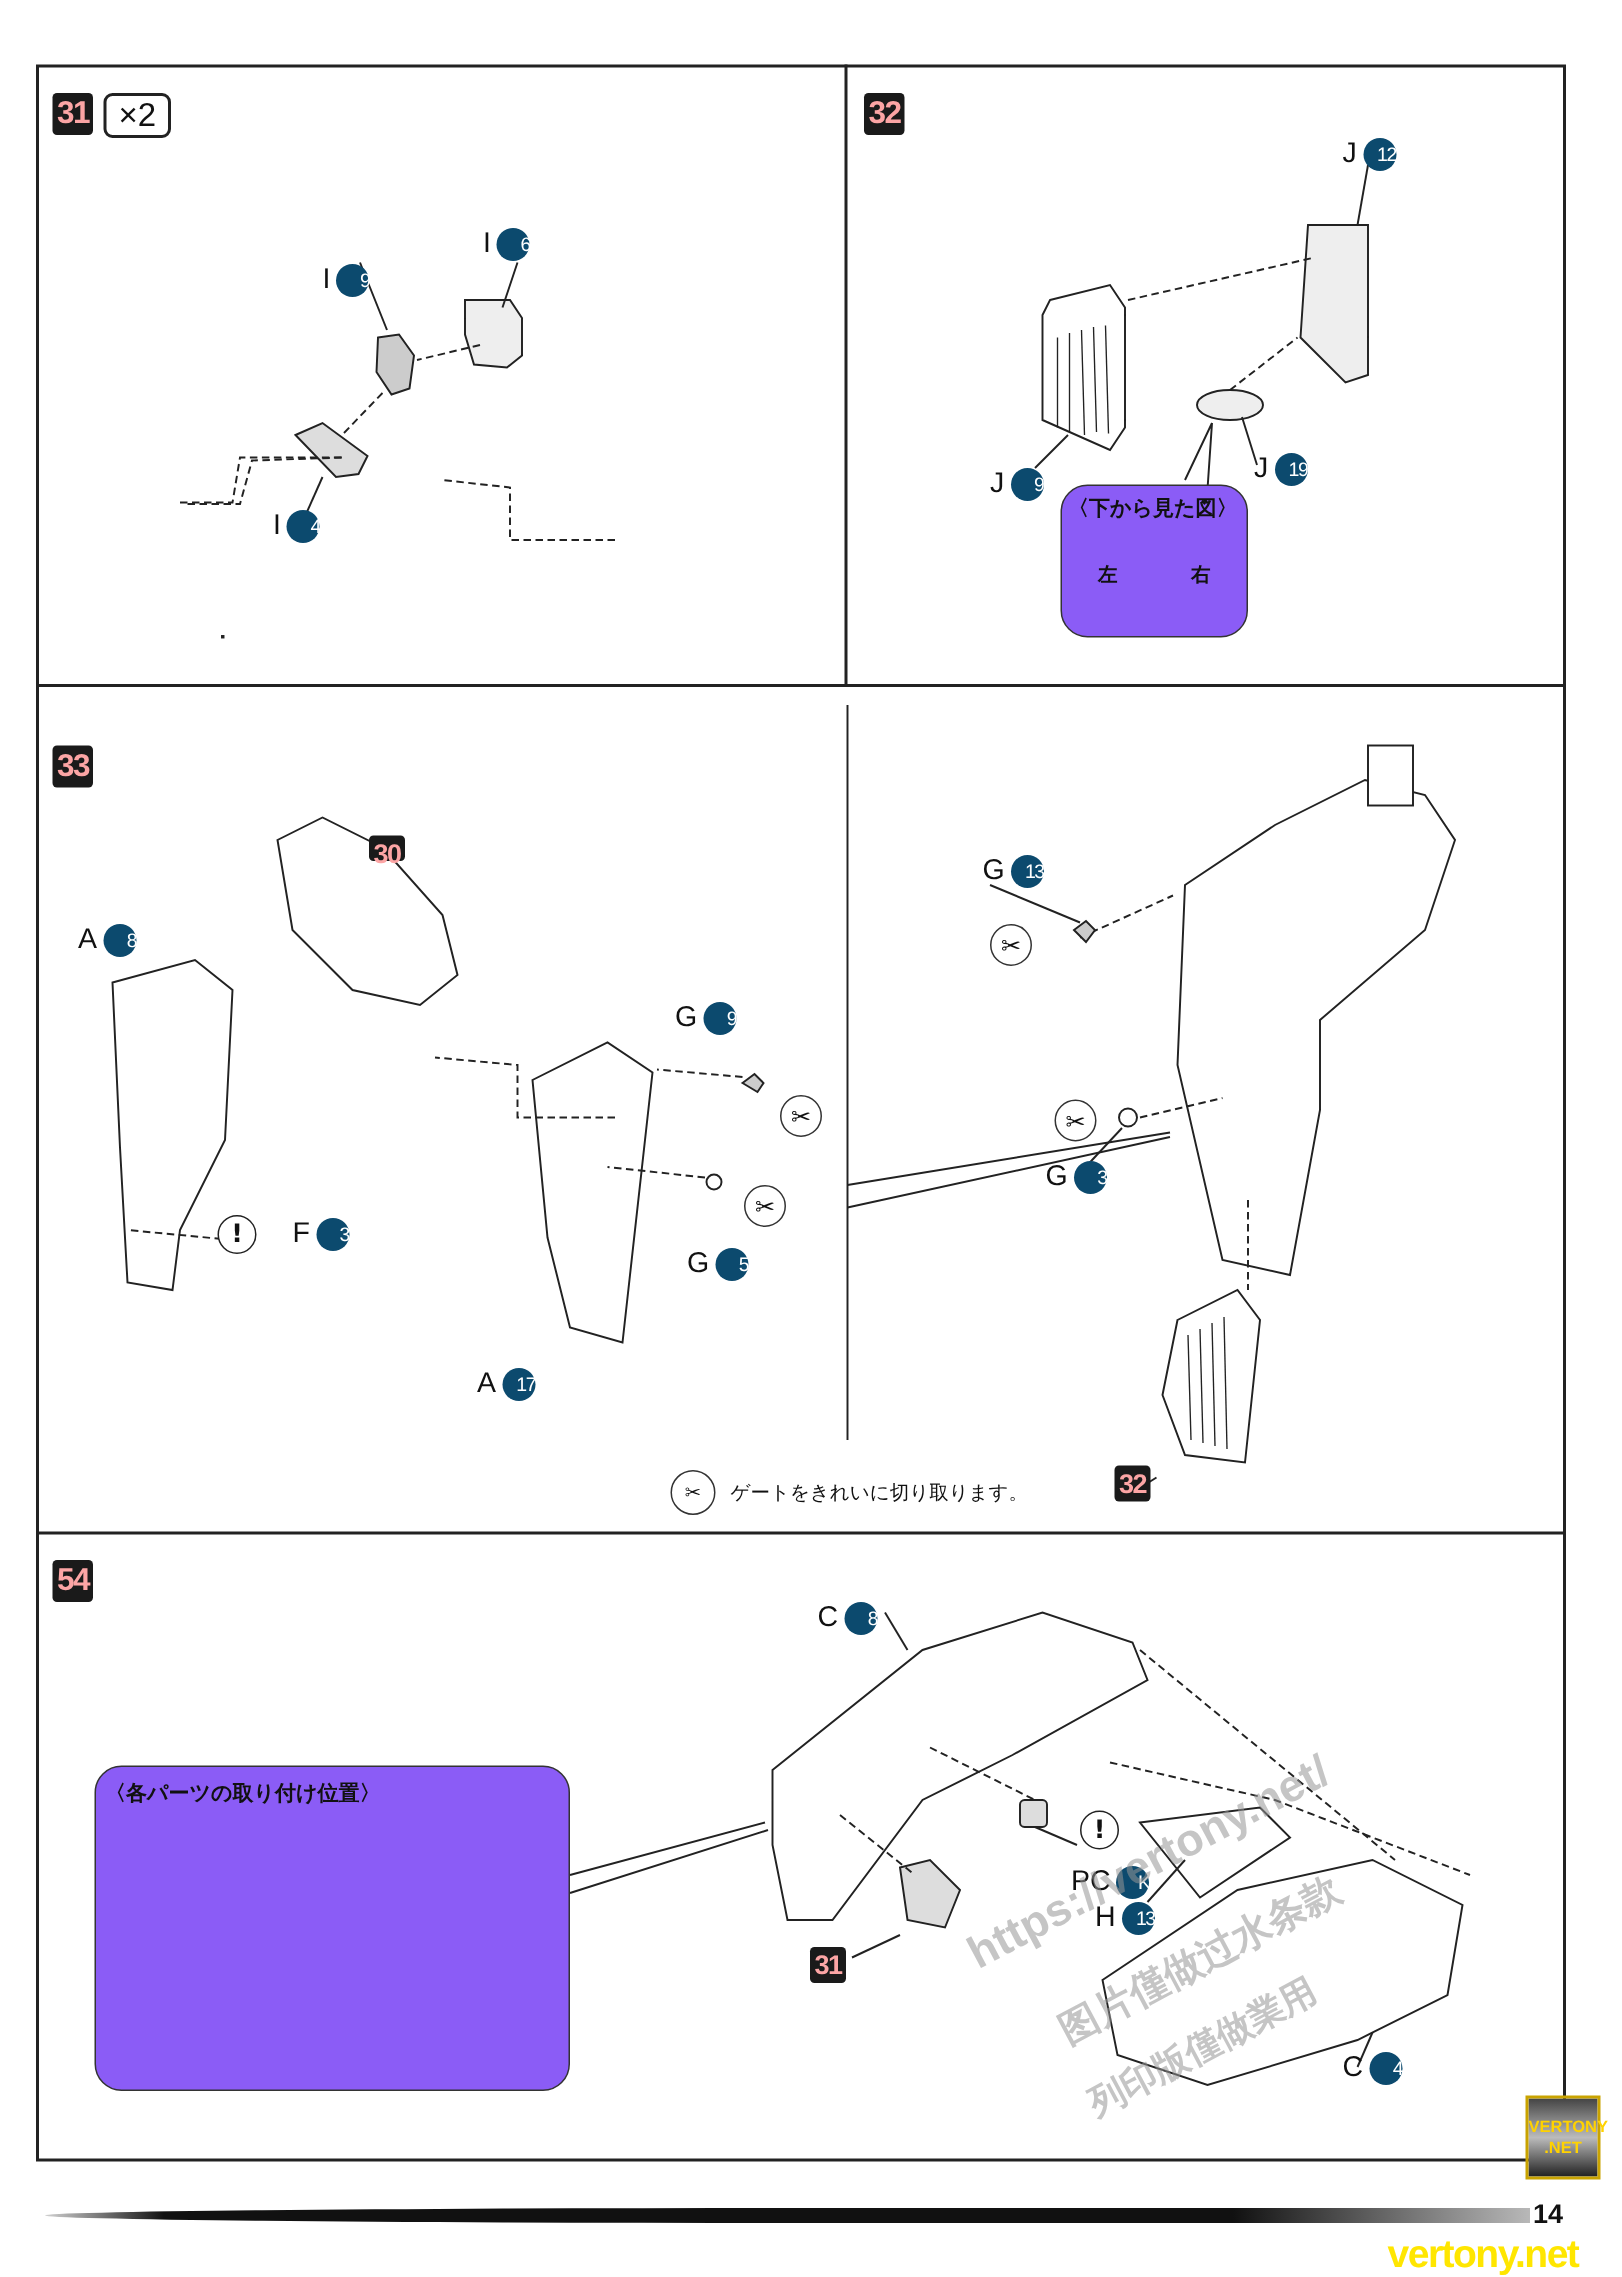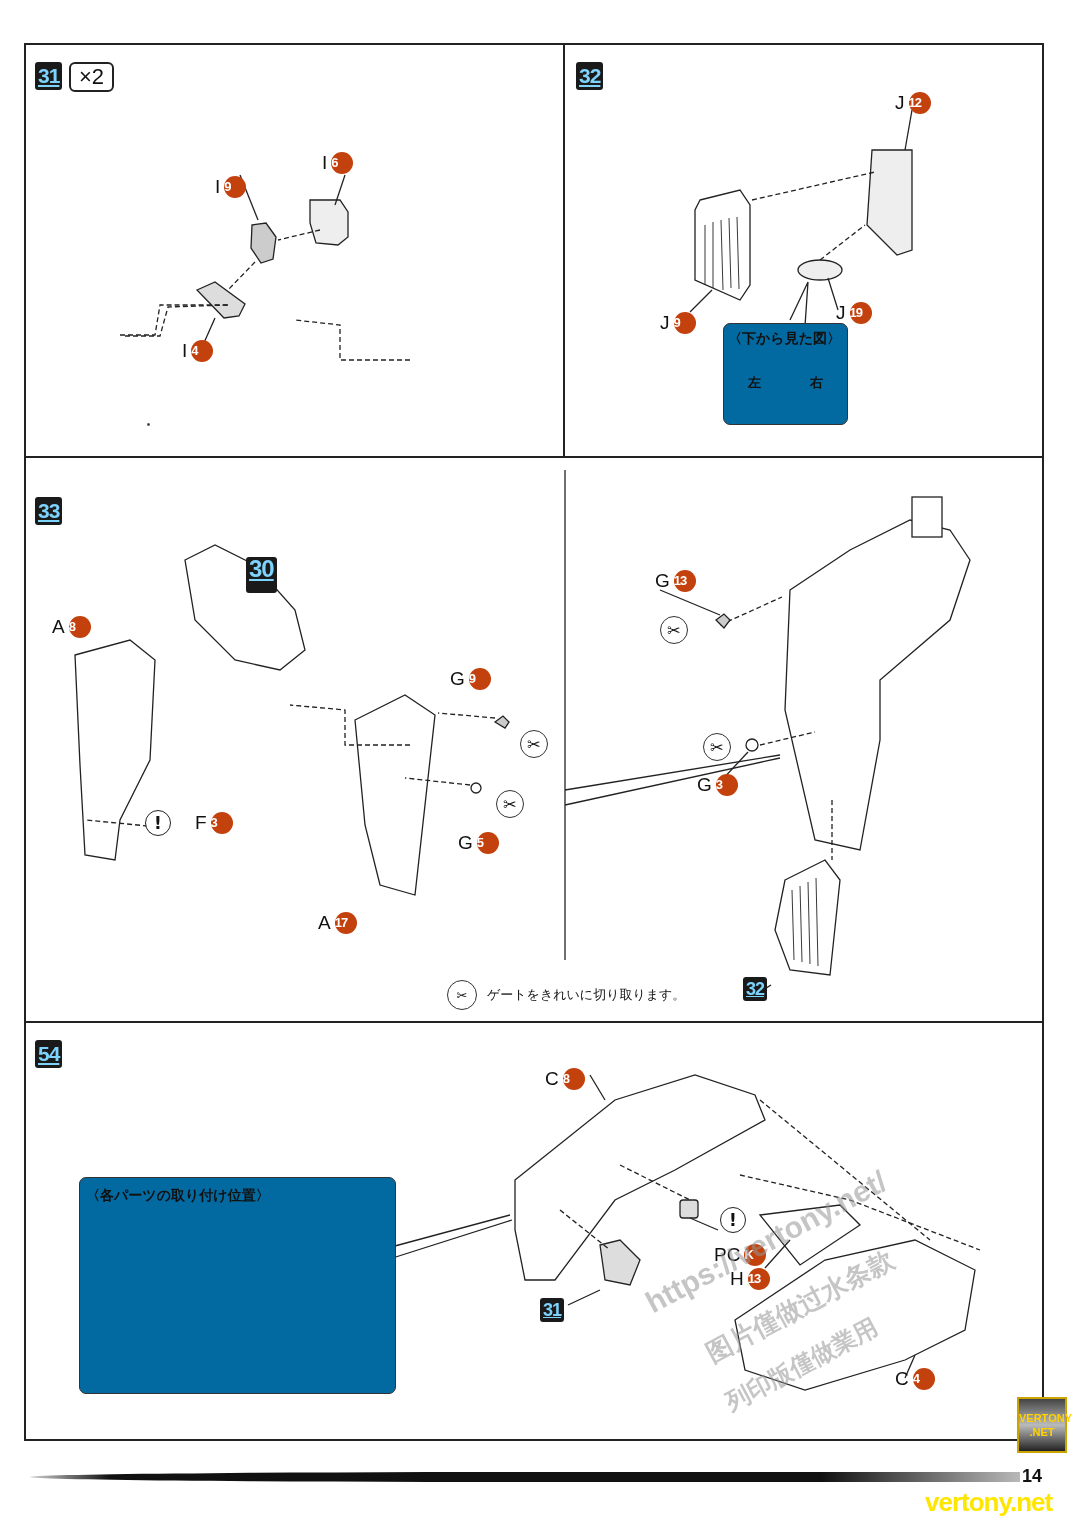--- a/index.html
+++ b/index.html
@@ -1,24 +1,24 @@
 <!DOCTYPE html>
 <html><head>
 <meta charset="utf-8">
 <style>
   html,body{margin:0;padding:0;background:#fff;}
   body{width:1081px;height:1518px;position:relative;overflow:hidden;font-family:"DejaVu Sans","Liberation Sans",sans-serif;color:#111;}
   .frame{position:absolute;left:24px;top:43px;width:1020px;height:1398px;border:2px solid #222;box-sizing:border-box;}
   .hline{position:absolute;background:#222;height:2px;}
   .vline{position:absolute;background:#222;width:2px;}
-  .step{position:absolute;background:#1a1a1a;color:#7dd3fc;font-weight:bold;font-family:"Liberation Sans",sans-serif;font-size:21px;line-height:28px;height:28px;padding:0 3px;border-radius:3px;letter-spacing:-1px;text-decoration:underline;}
+  .step{position:absolute;background:#1a1a1a;color:#fca5a5;font-weight:bold;font-family:"Liberation Sans",sans-serif;font-size:21px;line-height:28px;height:28px;padding:0 3px;border-radius:3px;letter-spacing:-1px;}
   .mult{position:absolute;border:2px solid #222;border-radius:6px;font-size:22px;font-family:"Liberation Sans",sans-serif;height:26px;line-height:26px;padding:0 8px;}
   .part{position:absolute;font-family:"Liberation Sans",sans-serif;font-size:19px;display:flex;align-items:center;gap:4px;white-space:nowrap;}
-  .num{display:inline-block;width:22px;height:22px;border-radius:50%;background:#c2410c;color:#fff;font-size:13px;font-weight:bold;line-height:22px;text-align:left;letter-spacing:-1px;}
-  .callout{position:absolute;border:1.5px solid #333;border-radius:7px;background:#0369a1;margin-left:16px;}
+  .num{display:inline-block;width:22px;height:22px;border-radius:50%;background:#0c4a6e;color:#fff;font-size:13px;font-weight:normal;line-height:22px;text-align:right;letter-spacing:-1px;}
+  .callout{position:absolute;border:1.5px solid #333;border-radius:18px;background:#8b5cf6;}
   .callout-title{position:absolute;font-size:14px;font-weight:bold;white-space:nowrap;}
   .note{position:absolute;font-size:13px;display:flex;align-items:center;gap:10px;white-space:nowrap;}
   .icon-circle{display:inline-flex;align-items:center;justify-content:center;border:1.5px solid #333;border-radius:50%;background:#fff;}
   .excl{position:absolute;width:24px;height:24px;border:1.5px solid #222;border-radius:50%;font-weight:bold;font-size:17px;text-align:center;line-height:24px;background:#fff;}
   svg.d{position:absolute;left:0;top:0;overflow:visible;}
   .page-num{position:absolute;font-family:"Liberation Sans",sans-serif;font-size:18px;font-weight:bold;}
   .brush{position:absolute;height:10px;background:linear-gradient(90deg,rgba(20,20,20,.2),#111 8%,#111 80%,rgba(20,20,20,.3));border-radius:50% 0 0 50%;}
   .wm-badge{position:absolute;width:50px;height:56px;border:2px solid #c9a300;background:linear-gradient(#444,#bbb 50%,#222);color:#ffd200;font-weight:bold;font-size:11px;text-align:center;line-height:14px;padding-top:12px;box-sizing:border-box;font-family:"Liberation Sans",sans-serif;}
   .wm-url{position:absolute;color:#ffe600;font-weight:bold;font-size:26px;font-family:"Liberation Sans",sans-serif;letter-spacing:-1px;}
   .wm-diag{position:absolute;color:rgba(150,150,150,.55);font-size:30px;font-weight:bold;transform:rotate(-28deg);transform-origin:left top;white-space:nowrap;font-family:"Liberation Sans",sans-serif;}
@@ -149,21 +149,21 @@
     <span>J</span>
     <span class="num">19</span>
   </div>
 <div class="callout" style="left:707px;top:323px;width:123px;height:100px;">
   <div class="callout-title" style="left:4px;top:6px;">〈下から見た図〉</div>
   <div style="position:absolute;left:24px;top:50px;font-size:13px;font-weight:bold;">左</div>
   <div style="position:absolute;left:86px;top:50px;font-size:13px;font-weight:bold;">右</div>
 </div>
 
 <div class="step" style="left:35px;top:497px;">33</div>
-<div class="step" style="left:246px;top:557px;font-size:24px;line-height:24px;height:36px;">30</div>
+<div class="step" style="left:246px;top:557px;font-size:18px;line-height:24px;height:17px;">30</div>
 <div class="part" style="left:52px;top:616px;">
     <span>A</span>
     <span class="num">8</span>
   </div>
 <div class="part" style="left:195px;top:812px;">
     <span>F</span>
     <span class="num">3</span>
   </div>
 <div class="excl" style="left:145px;top:810px;">!</div>
 <div class="part" style="left:450px;top:668px;">

